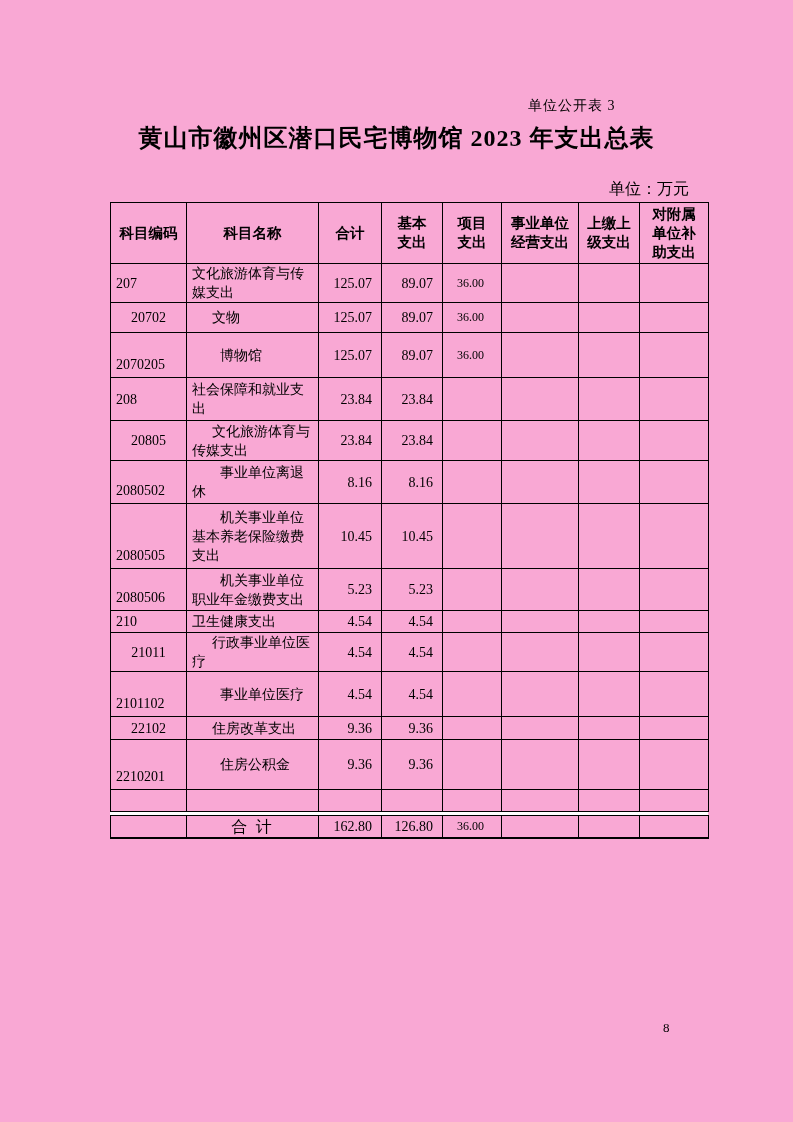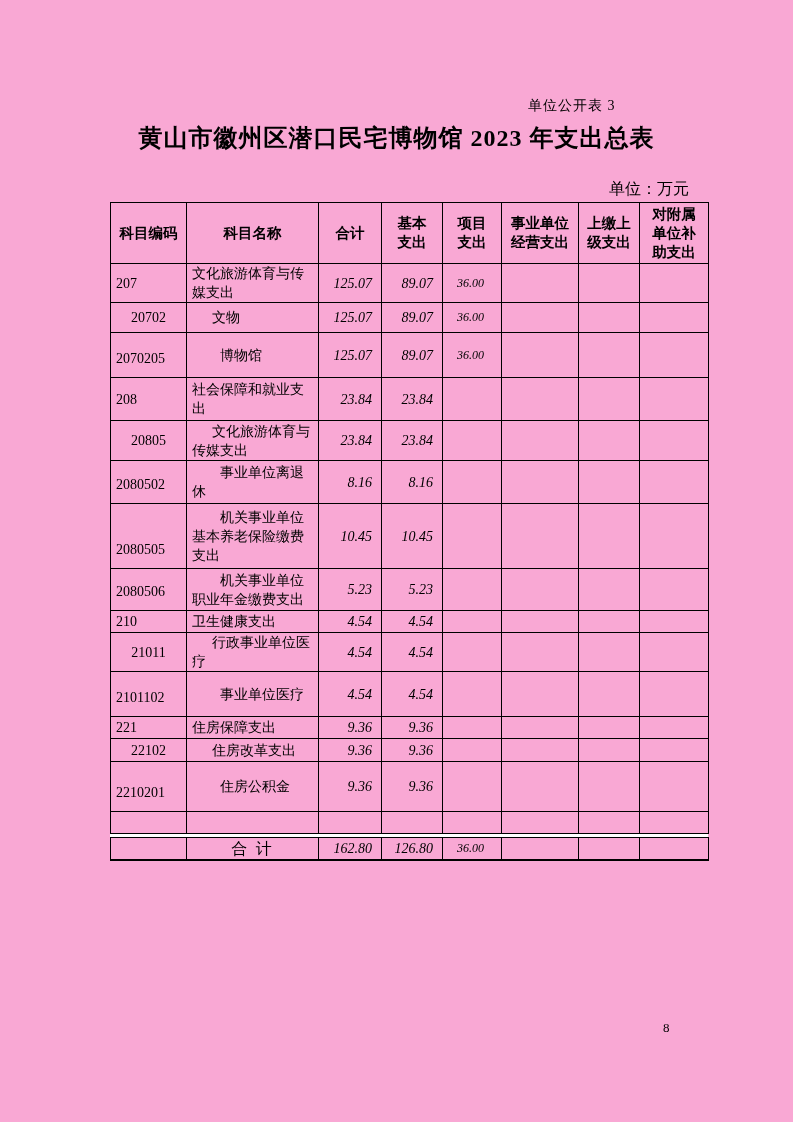--- a/index.html
+++ b/index.html
@@ -62,28 +62,27 @@
   }
   th {
     font-family: "Liberation Sans", "DejaVu Sans", sans-serif;
     font-weight: bold;
     text-align: center;
     white-space: pre-line;
     font-size: 14.5px;
   }
   td.code { text-align: left; }
   td.code.l2 { text-align: center; }
-  td.code.l3 { vertical-align: bottom; padding-bottom: 9px; }
+  td.code.l3 { vertical-align: bottom; padding-bottom: 3px; }
   td.name { text-align: left; }
   td.name.ind2 { text-indent: 20px; }
   td.name.ind3 { text-indent: 28px; }
   td.num {
     text-align: right;
     padding-right: 9px;
-    font-style: italic;
   }
   td.num.proj {
     font-size: 12px;
     padding-right: 17px;
   }
   .gap {
     height: 3px;
     background: #ffffff;
   }
   .total-table td {
@@ -258,30 +257,20 @@
           <td class="code l3">2101102</td>
           <td class="name ind3">事业单位医疗</td>
           <td class="num">4.54</td>
           <td class="num">4.54</td>
           <td class="num proj"></td>
           <td></td>
           <td></td>
           <td></td>
         </tr>
 
-        <tr style="height:22px">
-          <td class="code l1">221</td>
-          <td class="name ind1">住房保障支出</td>
-          <td class="num">9.36</td>
-          <td class="num">9.36</td>
-          <td class="num proj"></td>
-          <td></td>
-          <td></td>
-          <td></td>
-        </tr>
 
         <tr style="height:23px">
           <td class="code l2">22102</td>
           <td class="name ind2">住房改革支出</td>
           <td class="num">9.36</td>
           <td class="num">9.36</td>
           <td class="num proj"></td>
           <td></td>
           <td></td>
           <td></td>

